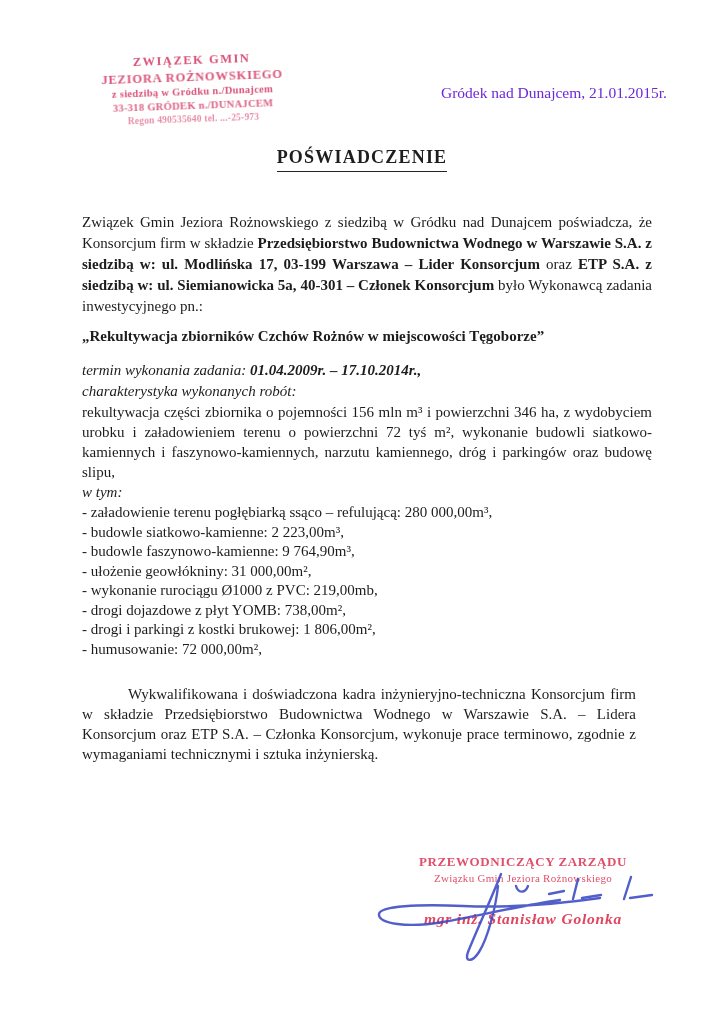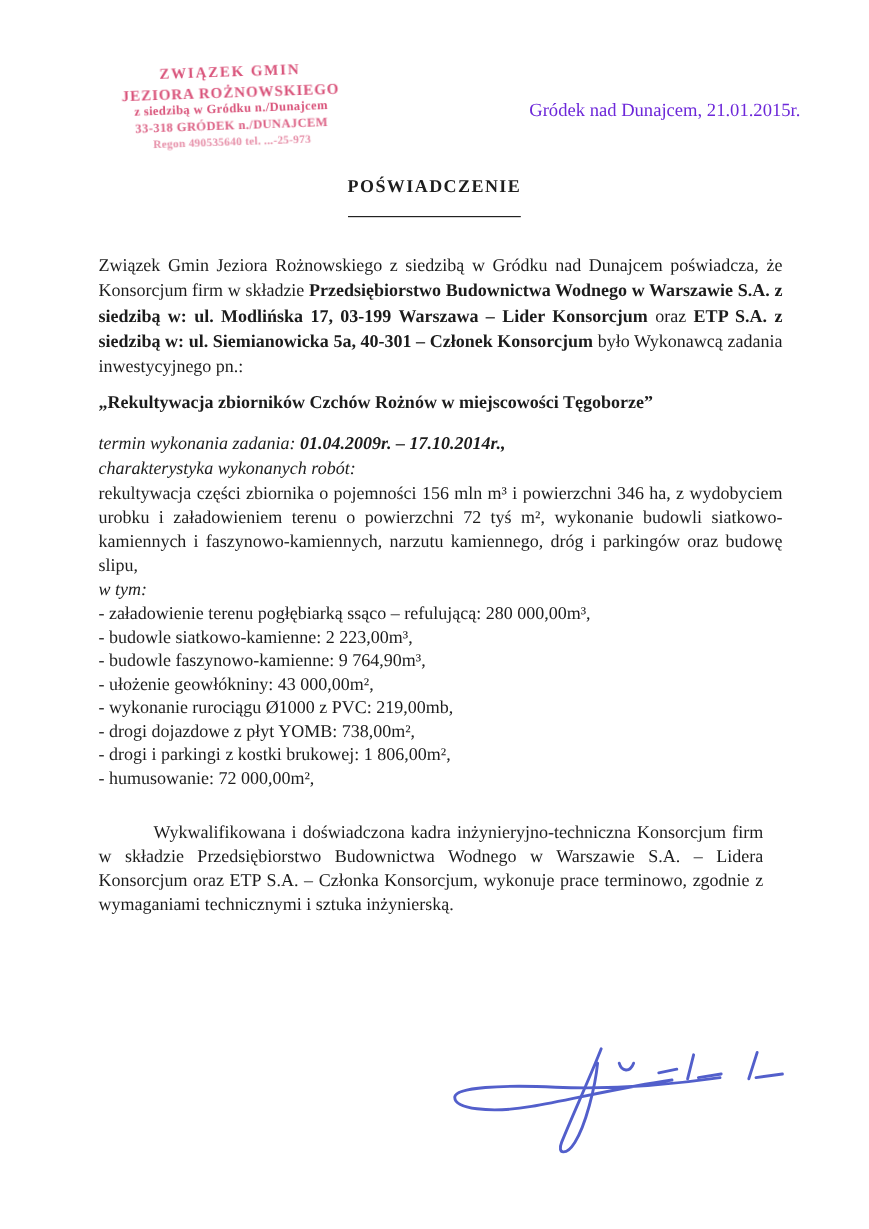--- a/index.html
+++ b/index.html
@@ -32,23 +32,23 @@
     position:absolute;top:84px;right:57px;
     font-size:15.5px;color:#6d28d9;
   }
 
   .doc-title{
     position:absolute;top:147px;left:0;width:100%;
     text-align:center;
   }
   .doc-title span{
     display:inline-block;
-    font-size:15px;font-weight:bold;letter-spacing:1.2px;
+    font-size:18px;font-weight:bold;letter-spacing:1.2px;
     border-bottom:1.6px solid #222;
-    padding-bottom:15px;
+    padding-bottom:3px;
   }
 
   .main{
     position:absolute;left:82px;top:212px;width:570px;
     font-size:15px;color:#1c1c1c;
   }
   .para{margin:0;text-align:justify;line-height:21px;}
   .b{font-weight:bold;}
   .project-title{margin:9px 0 0 0;font-weight:bold;font-size:15px;line-height:21px;}
   .details{margin-top:13px;line-height:21px;}
@@ -109,32 +109,37 @@
 
     <div class="details">
       <p class="detail-line"><span>termin wykonania zadania: </span><span class="b">01.04.2009r. – 17.10.2014r.,</span></p>
       <p class="detail-line">charakterystyka wykonanych robót:</p>
       <p class="desc">rekultywacja części zbiornika o pojemności 156 mln m³ i powierzchni 346 ha, z wydobyciem urobku i załadowieniem terenu o powierzchni 72 tyś m², wykonanie budowli siatkowo-kamiennych i faszynowo-kamiennych, narzutu kamiennego, dróg i parkingów oraz budowę slipu,</p>
       <p class="detail-line">w tym:</p>
       <ul class="works-list">
         <li>- załadowienie terenu pogłębiarką ssąco – refulującą: 280 000,00m³,</li>
         <li>- budowle siatkowo-kamienne: 2 223,00m³,</li>
         <li>- budowle faszynowo-kamienne: 9 764,90m³,</li>
-        <li>- ułożenie geowłókniny: 43 000,00m²,</li>
+        <li>- ułożenie geowłókniny: 31 000,00m²,</li>
         <li>- wykonanie rurociągu Ø1000 z PVC: 219,00mb,</li>
         <li>- drogi dojazdowe z płyt YOMB: 738,00m²,</li>
         <li>- drogi i parkingi z kostki brukowej: 1 806,00m²,</li>
         <li>- humusowanie: 72 000,00m²,</li>
       </ul>
     </div>
 
     <p class="closing">Wykwalifikowana i doświadczona kadra inżynieryjno-techniczna Konsorcjum firm w składzie Przedsiębiorstwo Budownictwa Wodnego w Warszawie S.A. – Lidera Konsorcjum oraz ETP S.A. – Członka Konsorcjum, wykonuje prace terminowo, zgodnie z wymaganiami technicznymi i sztuka inżynierską.</p>
 
   </div>
 
+  <div class="sig-block">
+    <div class="sig-role">PRZEWODNICZĄCY ZARZĄDU</div>
+    <div class="sig-org">Związku Gmin Jeziora Rożnowskiego</div>
+    <div class="sig-name">mgr inż. Stanisław Golonka</div>
+  </div>
 
   <svg class="sig-ink" viewBox="0 0 340 105" xmlns="http://www.w3.org/2000/svg">
     <g fill="none" stroke="#3b49c4" stroke-width="2.4" stroke-linecap="round" opacity="0.88">
       <path d="M 232 36 C 190 42 140 46 95 44 C 50 42 12 44 11 52 C 10 62 40 66 75 60 C 105 55 150 44 192 38"></path>
       <path d="M 133 12 C 124 35 108 70 100 90 C 96 100 104 101 111 90 C 120 76 128 44 130 24"></path>
       <path d="M 148 24 C 150 31 157 32 160 24"></path>
       <path d="M 181 32 L 196 29"></path>
       <path d="M 210 17 L 205 37"></path>
       <path d="M 214 36 L 233 33"></path>
       <path d="M 263 15 L 256 37"></path>

